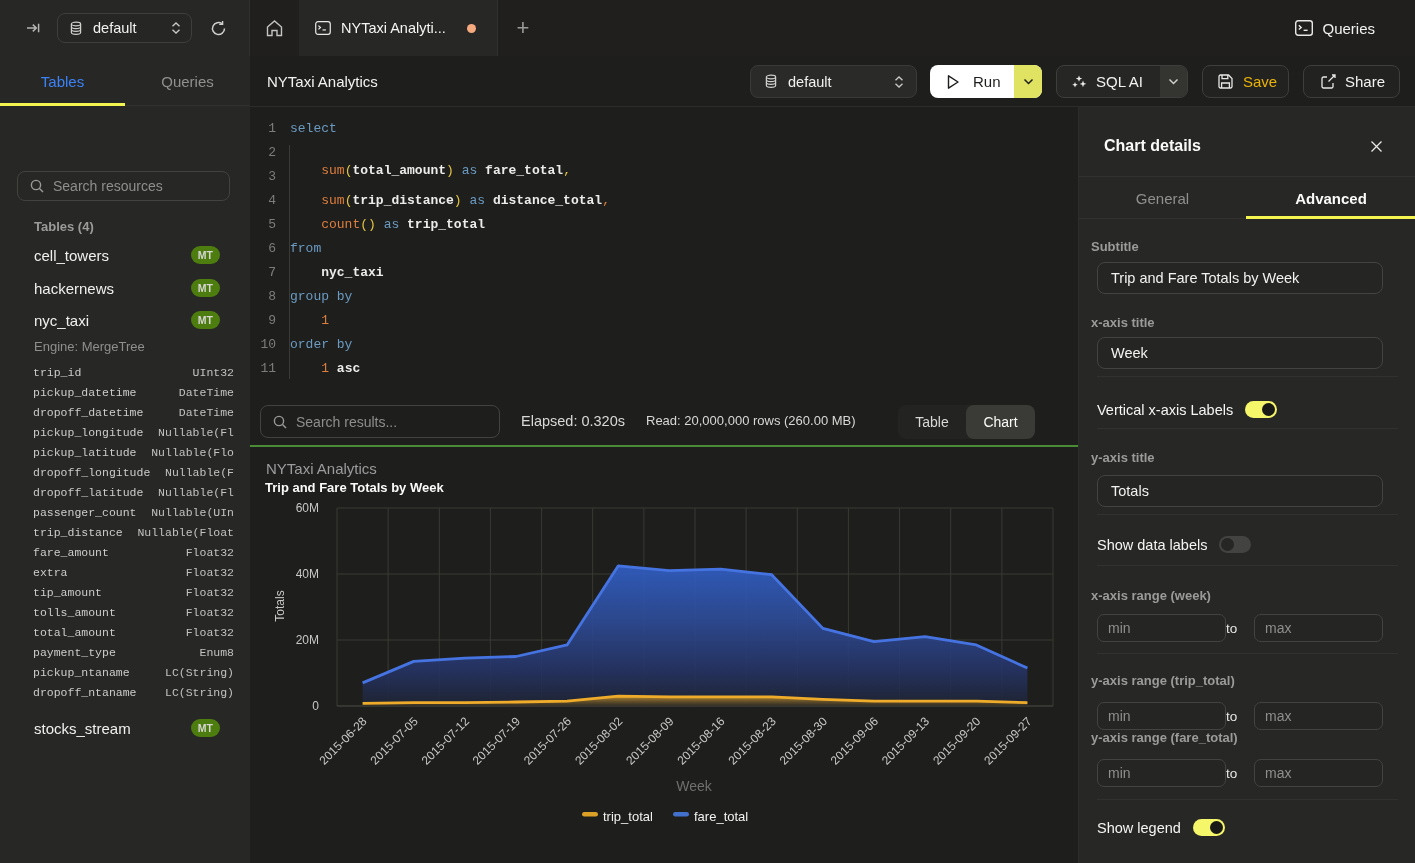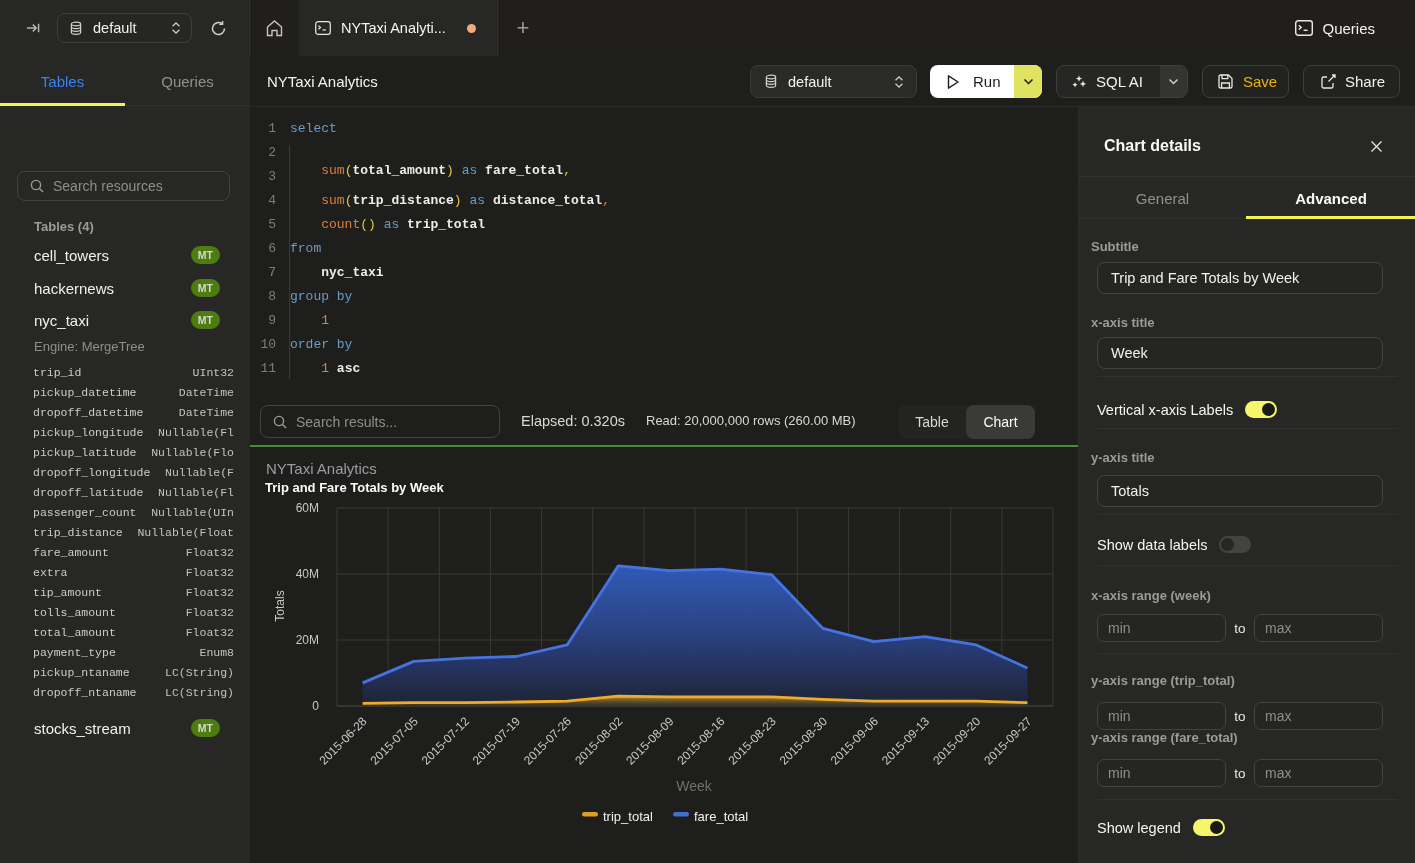--- a/index.html
+++ b/index.html
@@ -73,21 +73,21 @@
 .rinput { position:absolute; left:18px; width:286px; height:32px; border:1px solid #434341; border-radius:8px; background:#252524; color:#f2f2f0; font-size:14.5px; display:flex; align-items:center; padding-left:13px; }
 .rdiv { position:absolute; left:18px; width:301px; height:1px; background:#31312f; }
 .rtoggle-row { position:absolute; left:18px; height:21px; display:flex; align-items:center; gap:12px; color:#f5f5f3; font-size:14.5px; }
 .tgl { width:32px; height:17px; border-radius:9px; position:relative; }
 .tgl.on { background:#f5f66a; }
 .tgl.on::after { content:""; position:absolute; right:2px; top:2px; width:13px; height:13px; border-radius:50%; background:#191917; }
 .tgl.off { background:#434341; }
 .tgl.off::after { content:""; position:absolute; left:2px; top:2px; width:13px; height:13px; border-radius:50%; background:#262624; }
 .minmax { position:absolute; left:18px; width:312px; display:flex; align-items:center; }
 .mm { width:129px; height:28px; border:1px solid #434341; border-radius:7px; background:#252524; color:#8e8e8c; font-size:14px; display:flex; align-items:center; padding-left:10px; }
-.minmax .to { width:28px; text-align:center; color:#e8e8e6; font-size:13.5px; }
+.minmax .to { width:28px; color:#e8e8e6; font-size:13.5px; }
 </style>
 </head>
 <body>
 
 <div id="topbar"></div>
 <div id="topbar-left">
   <svg class="icn" style="position:absolute;left:26px;top:21px" width="14" height="14" viewBox="0 0 14 14" fill="none" stroke="#b4b4b2" stroke-width="1.5">
       <path d="M1 7 H10 M6.8 3.6 L10.3 7 L6.8 10.4 M12.6 2.8 V11.2"></path>
     </svg>
   <div id="dbselect">

